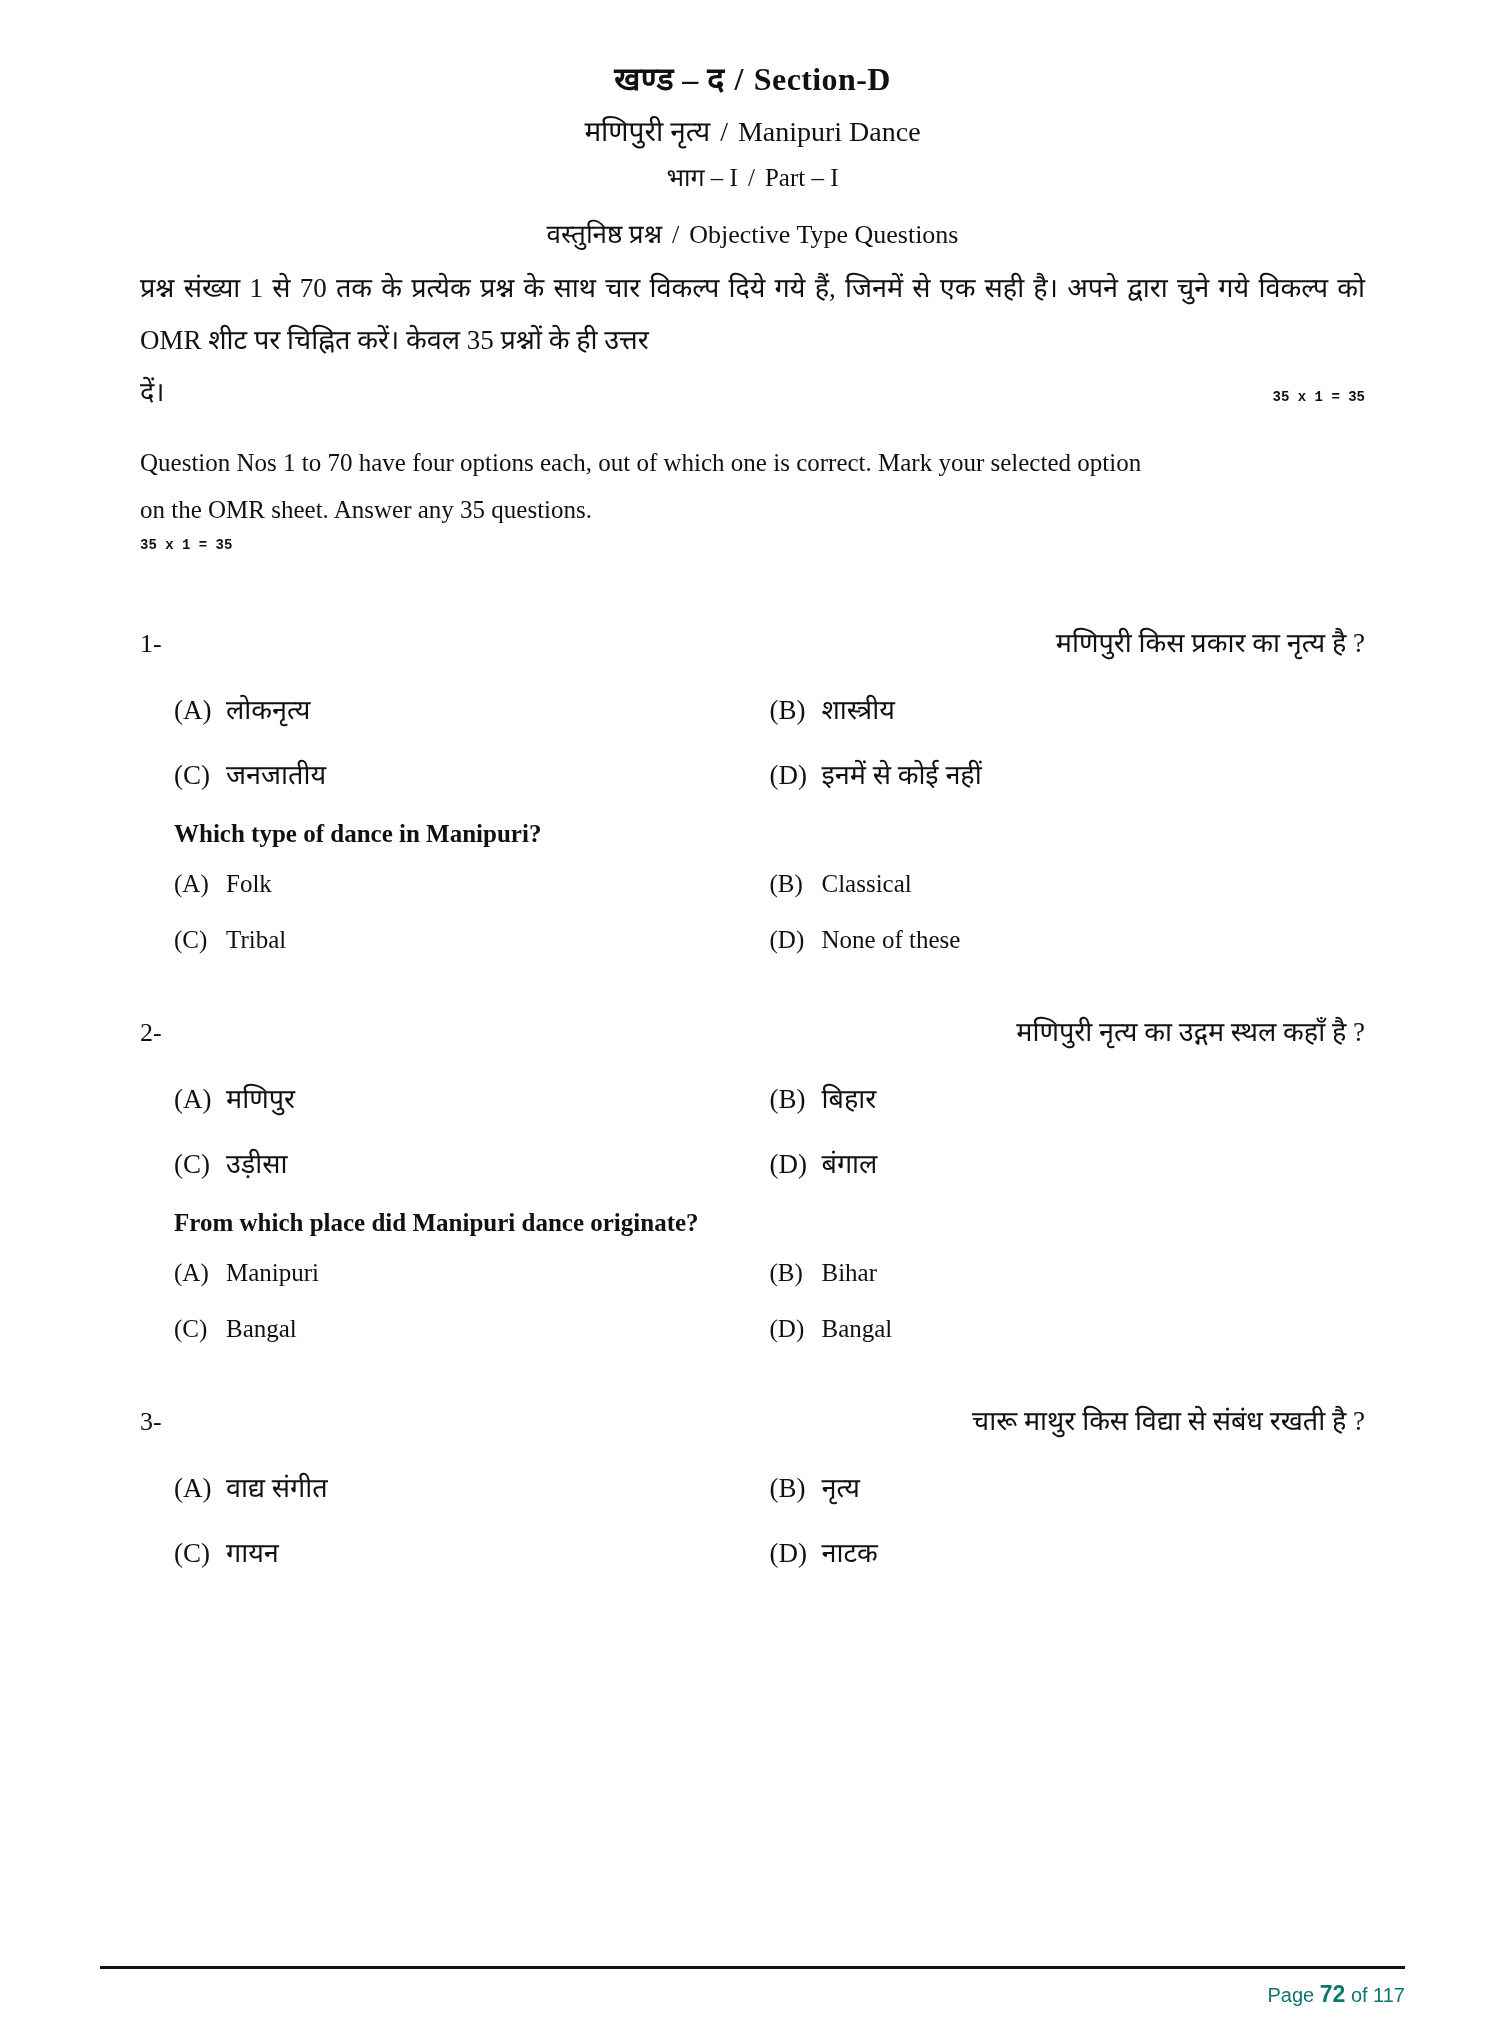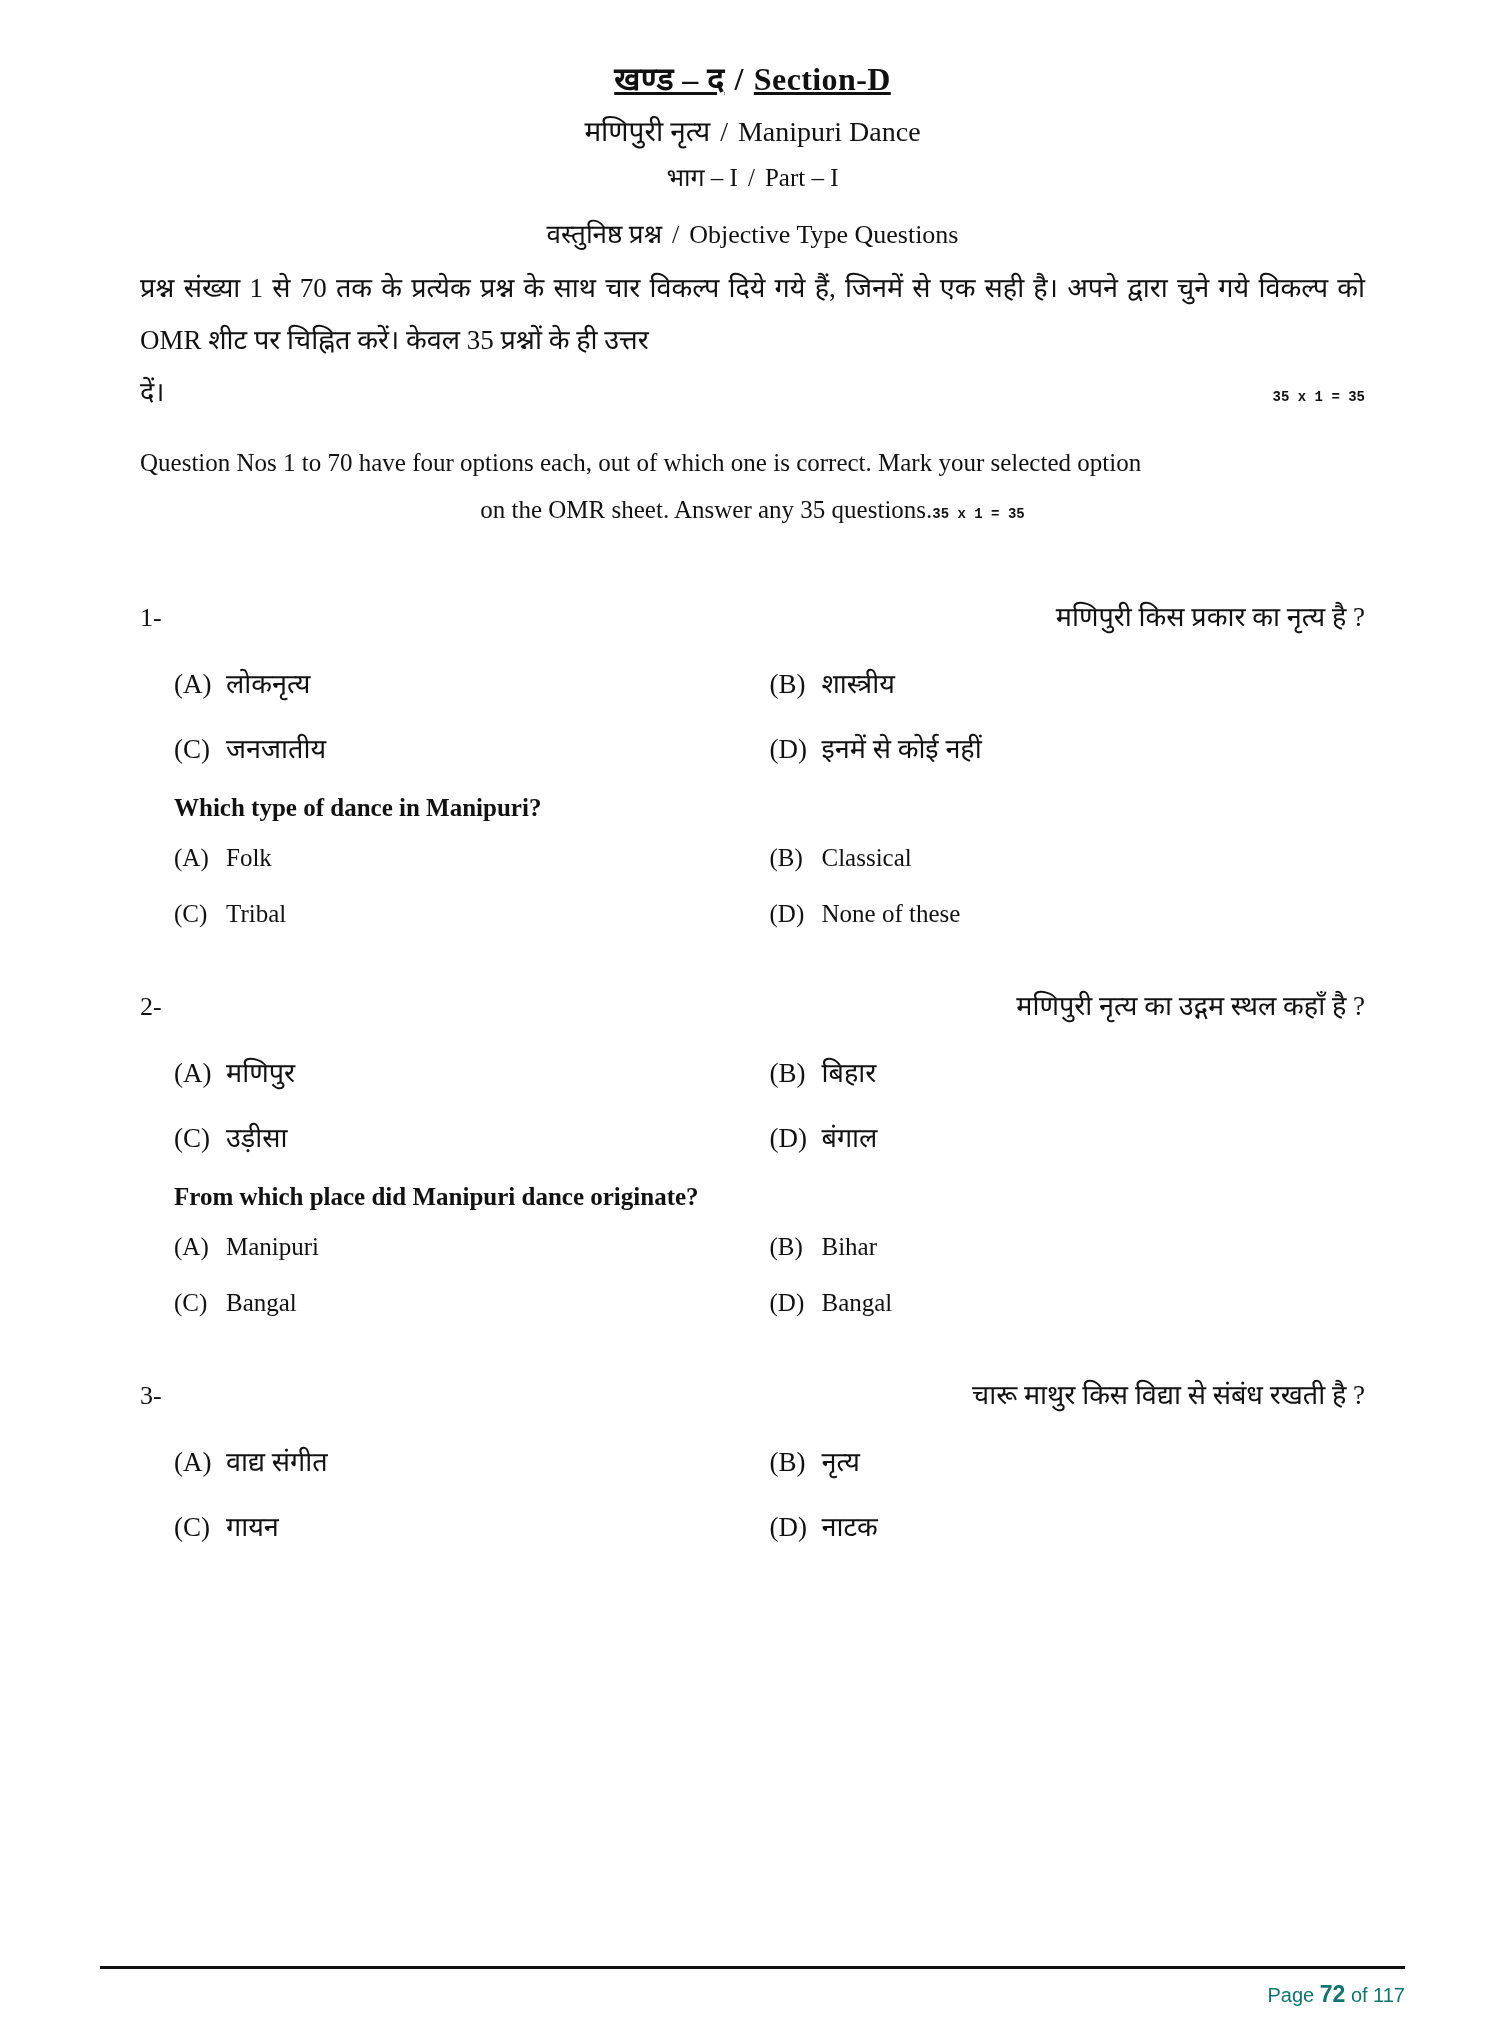--- a/index.html
+++ b/index.html
@@ -32,21 +32,20 @@
   .head-block {
     padding-top: 56px;
     text-align: center;
   }
   .head-line-1 {
     font-size: 32px;
     font-weight: bold;
     letter-spacing: 0.4px;
     margin-bottom: 12px;
     white-space: pre;
-    text-decoration: underline;
   }
   .head-line-1 .dev { font-weight: bold; }
   .head-line-2 {
     font-size: 28px;
     margin-bottom: 10px;
     white-space: pre;
   }
   .head-line-3 {
     font-size: 25px;
     margin-bottom: 22px;
@@ -82,20 +81,21 @@
   .instr-en {
     font-size: 25px;
     line-height: 1.85;
     margin-top: 22px;
     text-align: justify;
   }
   .instr-en .lastline {
     display: flex;
     justify-content: center;
     align-items: baseline;
+    flex-direction: column;
   }
 
   
   .questions { margin-top: 64px; }
   .question { margin-bottom: 58px; }
   .q-stem {
     font-size: 27px;
     display: flex;
     align-items: baseline;
     margin-bottom: 30px;

